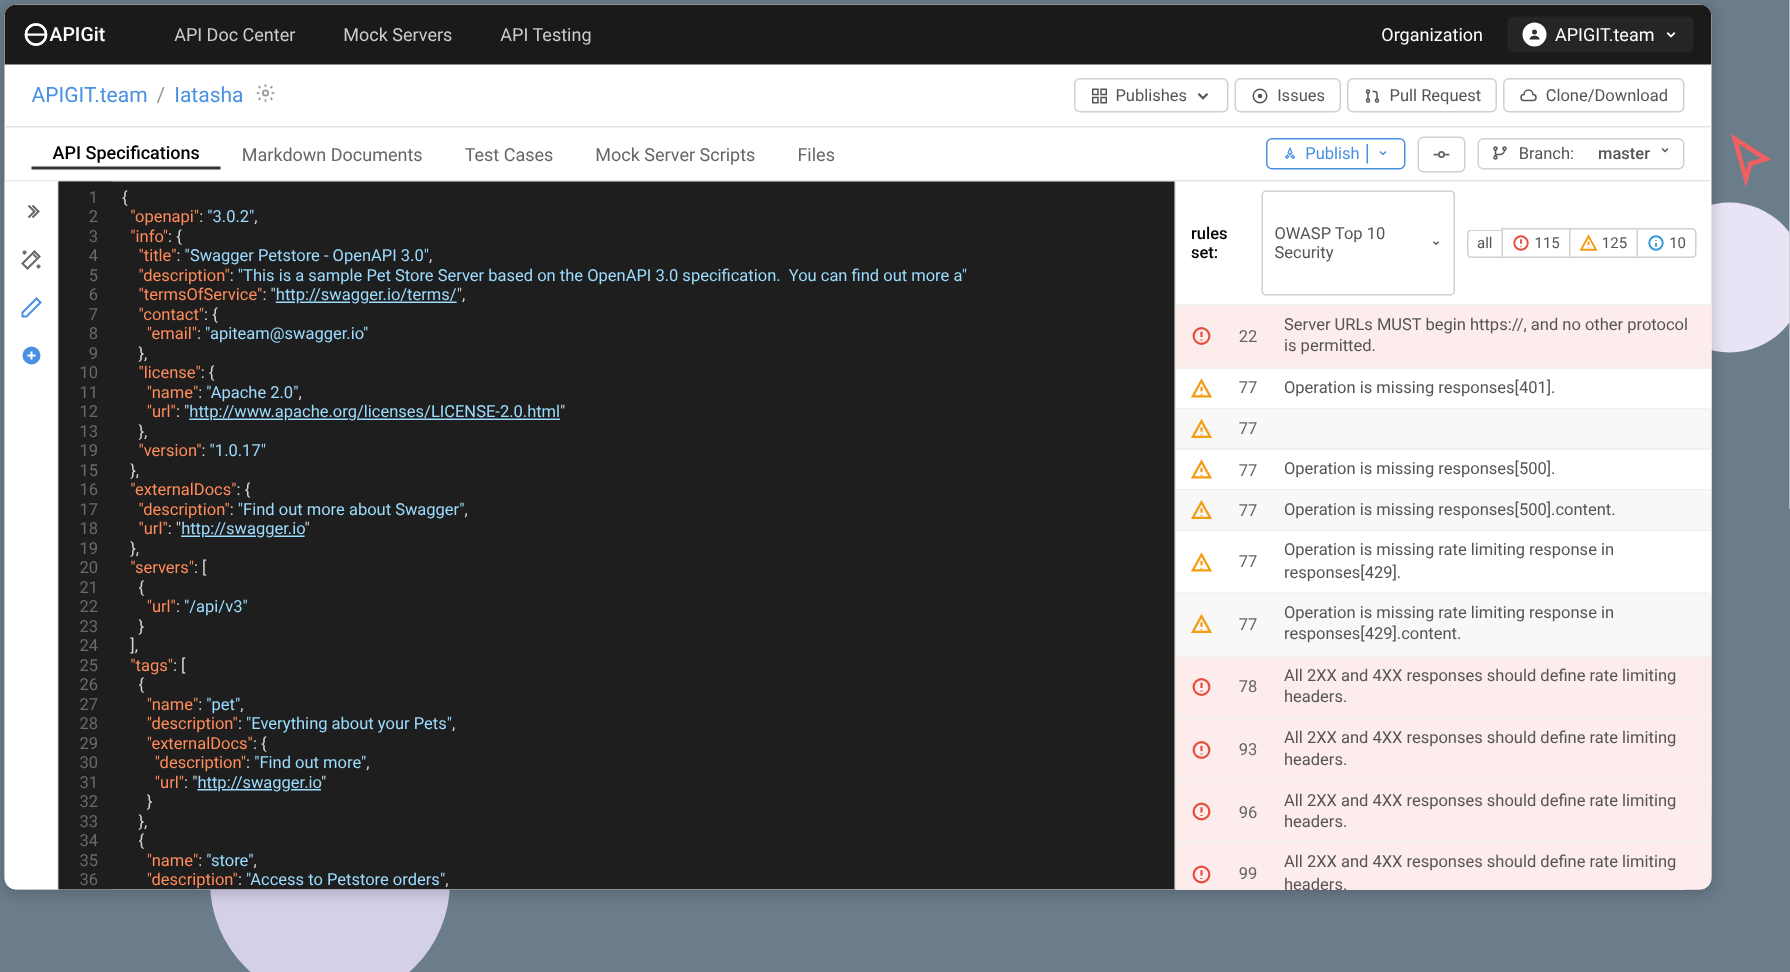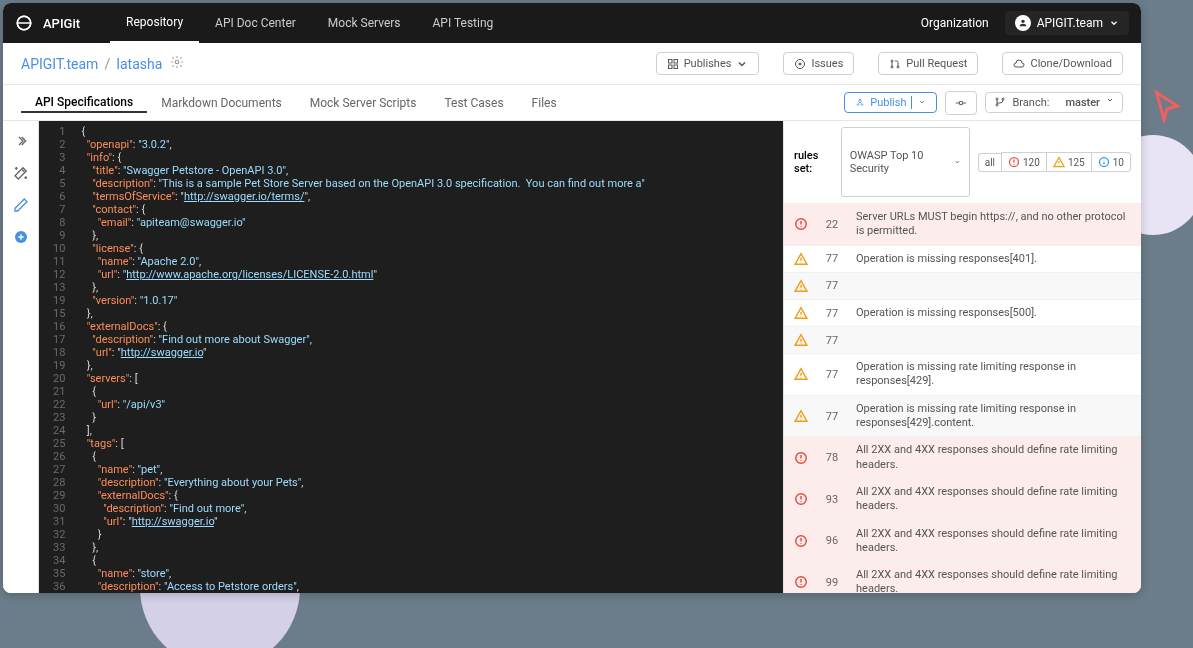--- a/index.html
+++ b/index.html
@@ -1,33 +1,33 @@
 <!DOCTYPE html>
 <html><head>
 <meta charset="utf-8">
 <style>
 * { margin: 0; padding: 0; box-sizing: border-box; font-family: -apple-system, BlinkMacSystemFont, "Segoe UI", Roboto, sans-serif; }
 body { background: #6b7c8a; width: 1193px; height: 648px; position: relative; overflow: hidden; }
 .window { position: absolute; top: 3px; left: 3px; width: 1138px; height: 590px; background: #fff; border-radius: 8px; overflow: hidden; box-shadow: 0 2px 10px rgba(0,0,0,0.2); }
 .topbar { height: 40px; background: #1a1a1a; display: flex; align-items: center; padding: 0 12px; color: #fff; }
-.logo-area { display: flex; align-items: center; gap: 10px; margin-right: 30px; }
+.logo-area { display: flex; align-items: center; gap: 0; margin-right: 30px; }
 .logo-icon { width: 18px; height: 18px; }
 .logo-text { font-size: 13px; font-weight: 500; }
 .nav-items { display: flex; gap: 0; flex: 1; }
 .nav-item { padding: 0 16px; font-size: 12px; color: #ccc; cursor: pointer; height: 40px; display: flex; align-items: center; }
 .nav-item.active { color: #fff; border-bottom: 2px solid #fff; }
 .nav-right { display: flex; align-items: center; gap: 16px; font-size: 12px; }
 .user-menu { display: flex; align-items: center; gap: 6px; background: rgba(255,255,255,0.05); padding: 4px 10px; border-radius: 4px; }
 .avatar { width: 16px; height: 16px; border-radius: 50%; background: #fff; display: flex; align-items: center; justify-content: center; }
 
 .breadcrumb-bar { height: 42px; display: flex; align-items: center; padding: 0 18px; border-bottom: 1px solid #e5e5e5; }
 .breadcrumb { display: flex; align-items: center; gap: 6px; font-size: 14px; color: #4a90e2; }
 .breadcrumb .sep { color: #999; }
 .gear { margin-left: 8px; color: #999; }
-.bc-right { margin-left: auto; display: flex; gap: 24px; }
+.bc-right { margin-left: auto; display: flex; gap: 4px; }
 .pill-btn { border: 1px solid #d0d0d0; background: #fff; border-radius: 4px; padding: 4px 10px; font-size: 11px; color: #555; display: flex; align-items: center; gap: 5px; cursor: pointer; }
 .pill-btn svg { width: 12px; height: 12px; }
 
 .tabs-bar { height: 36px; display: flex; align-items: center; padding: 0 18px; border-bottom: 1px solid #e5e5e5; font-size: 12px; }
 .tab { padding: 0 14px; color: #666; height: 20px; display: flex; align-items: center; cursor: pointer; }
 .tab.active { color: #000; border-bottom: 2px solid #333; font-weight: 500; }
 .tabs-right { margin-left: auto; display: flex; align-items: center; gap: 8px; }
 .publish-btn { border: 1px solid #4a90e2; color: #4a90e2; padding: 3px 10px; border-radius: 4px; font-size: 11px; display: flex; align-items: center; gap: 5px; cursor: pointer; }
 .icon-btn { border: 1px solid #d0d0d0; padding: 4px 8px; border-radius: 4px; cursor: pointer; display: flex; align-items: center; color: #666; }
 .branch-sel { border: 1px solid #d0d0d0; padding: 3px 8px; border-radius: 4px; font-size: 11px; display: flex; align-items: flex-start; gap: 6px; color: #555; }
@@ -85,21 +85,20 @@
 
   <div class="topbar">
     <div class="logo-area">
       <svg class="logo-icon" viewBox="0 0 24 24" fill="none" stroke="#fff" stroke-width="2">
           <circle cx="12" cy="12" r="9"></circle>
           <path d="M12 3a9 9 0 0 0 0 18M12 3a9 9 0 0 1 0 18M3 12h18"></path>
         </svg>
       <span class="logo-text">APIGit</span>
     </div>
     <div class="nav-items" id="nav-items">
-        <div class="nav-item active">Repository</div>
         <div class="nav-item">API Doc Center</div>
         <div class="nav-item">Mock Servers</div>
         <div class="nav-item">API Testing</div>
       </div>
     <div class="nav-right">
       <span>Organization</span>
       <div class="user-menu">
         <span class="avatar">
           <svg width="10" height="10" viewBox="0 0 24 24" fill="#333">
               <circle cx="12" cy="8" r="4"></circle>
@@ -161,22 +160,22 @@
           </svg>
         <span>Clone/Download</span>
       </div>
     </div>
   </div>
 
   <div class="tabs-bar">
     <div id="tabs-container" style="display:flex">
         <div class="tab active">API Specifications</div>
         <div class="tab">Markdown Documents</div>
+        <div class="tab">Test Cases</div>
         <div class="tab">Mock Server Scripts</div>
-        <div class="tab">Test Cases</div>
         <div class="tab">Files</div>
       </div>
     <div class="tabs-right">
       <div class="publish-btn">
         <svg width="10" height="10" viewBox="0 0 24 24" fill="none" stroke="currentColor" stroke-width="2">
             <path d="M12 2l3 7-3 3-3-3zM9 12l-4 4 2 2 4-4M15 12l4 4-2 2-4-4"></path>
           </svg>
         <span>Publish</span>
         <span style="border-left:1px solid #4a90e2;padding-left:6px;">
           <svg width="8" height="8" viewBox="0 0 24 24" fill="none" stroke="currentColor" stroke-width="3">
@@ -278,21 +277,21 @@
         </div>
         <div class="rules-stats">
           <div class="stat-chip">
               <span>all</span>
             </div>
           <div class="stat-chip">
             <svg width="12" height="12" viewBox="0 0 24 24" fill="none" stroke="#e74c3c" stroke-width="2.5">
                 <circle cx="12" cy="12" r="9"></circle>
                 <path d="M12 7v6M12 16v1"></path>
               </svg>
-            <span>120</span>
+            <span>115</span>
           </div>
           <div class="stat-chip">
             <svg width="12" height="12" viewBox="0 0 24 24" fill="none" stroke="#f39c12" stroke-width="2.5">
                 <path d="M12 3l10 18H2z"></path>
                 <path d="M12 10v5M12 18v1"></path>
               </svg>
             <span>125</span>
           </div>
           <div class="stat-chip">
             <svg width="12" height="12" viewBox="0 0 24 24" fill="none" stroke="#3498db" stroke-width="2.5">
@@ -344,20 +343,21 @@
             <span class="rule-msg">Operation is missing responses[500].</span>
           </div>
           <div class="rule-row warnbg">
             <span class="rule-icon">
               <svg width="14" height="14" viewBox="0 0 24 24" fill="none" stroke="#f39c12" stroke-width="2.5">
                 <path d="M12 3l10 18H2z"></path>
                 <path d="M12 10v5M12 18v1"></path>
               </svg>
             </span>
             <span class="rule-line">77</span>
+            <span class="rule-msg">Operation is missing responses[500].content.</span>
           </div>
           <div class="rule-row warn">
             <span class="rule-icon">
               <svg width="14" height="14" viewBox="0 0 24 24" fill="none" stroke="#f39c12" stroke-width="2.5">
                 <path d="M12 3l10 18H2z"></path>
                 <path d="M12 10v5M12 18v1"></path>
               </svg>
             </span>
             <span class="rule-line">77</span>
             <span class="rule-msg">Operation is missing rate limiting response in responses[429].</span>

